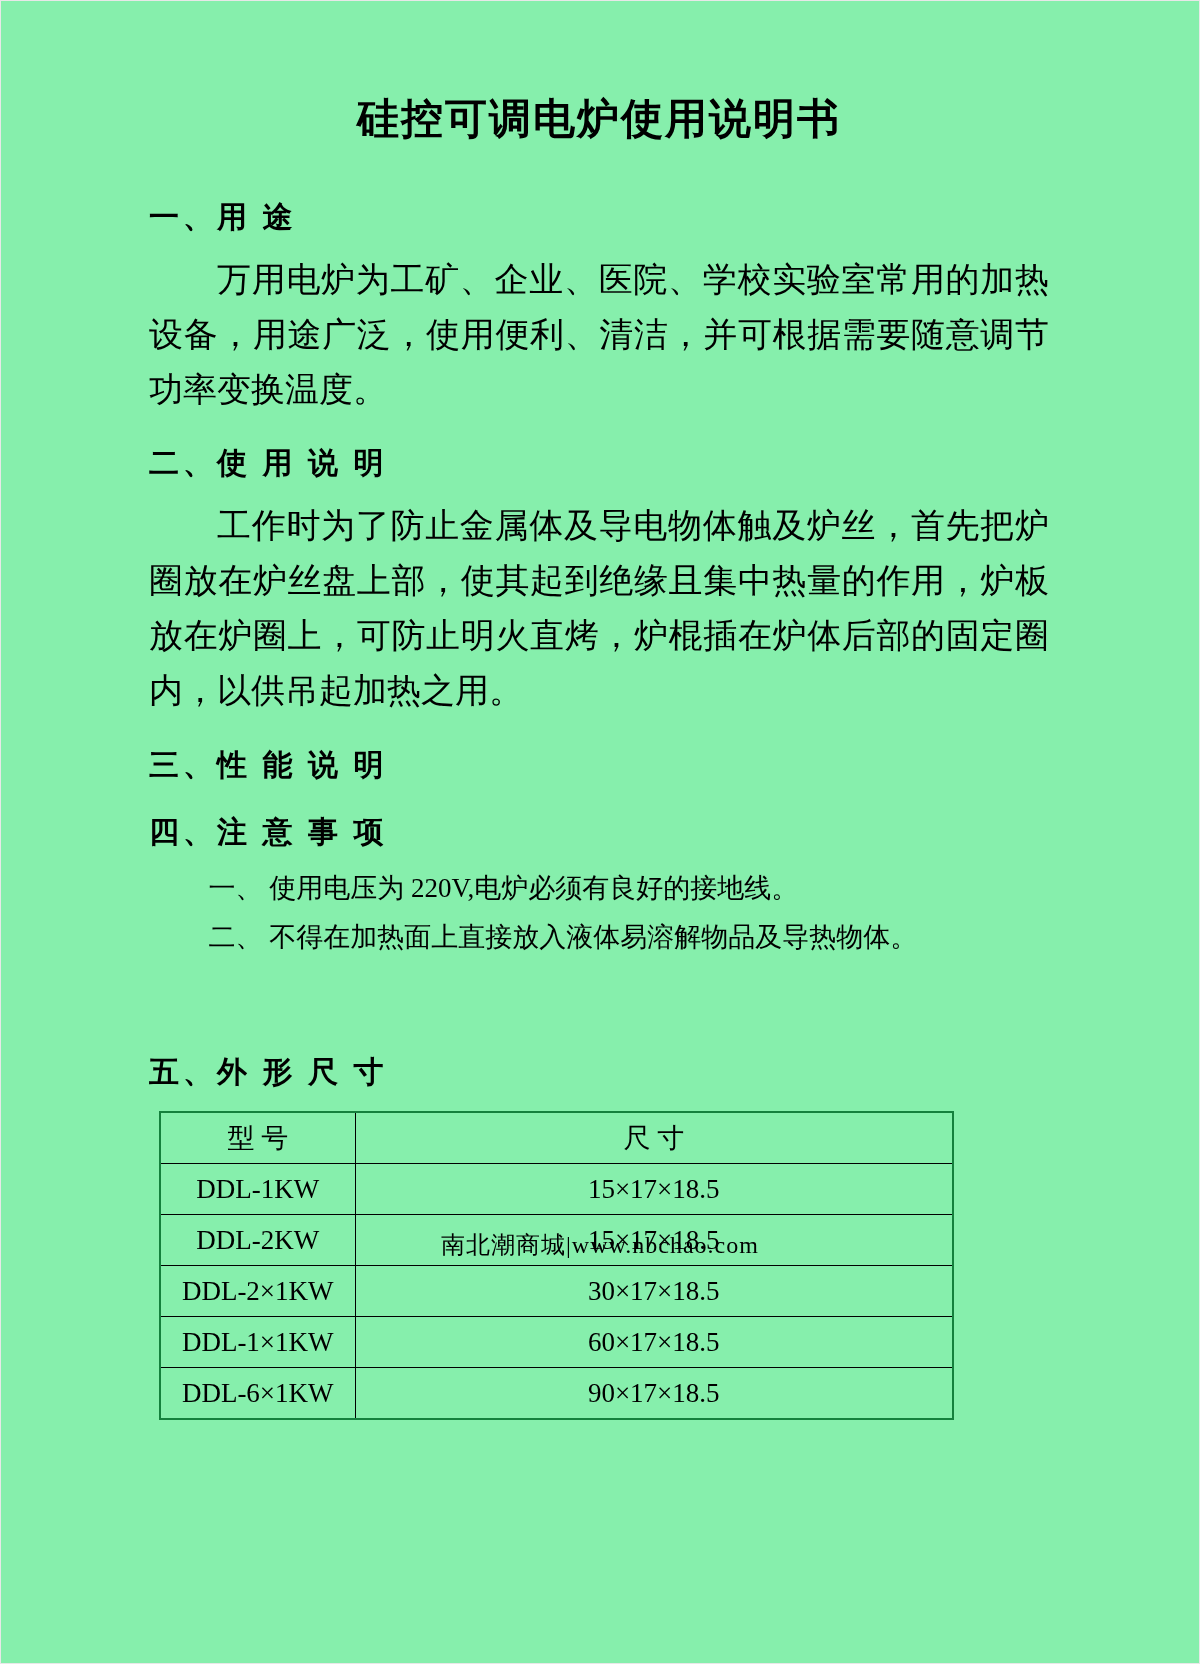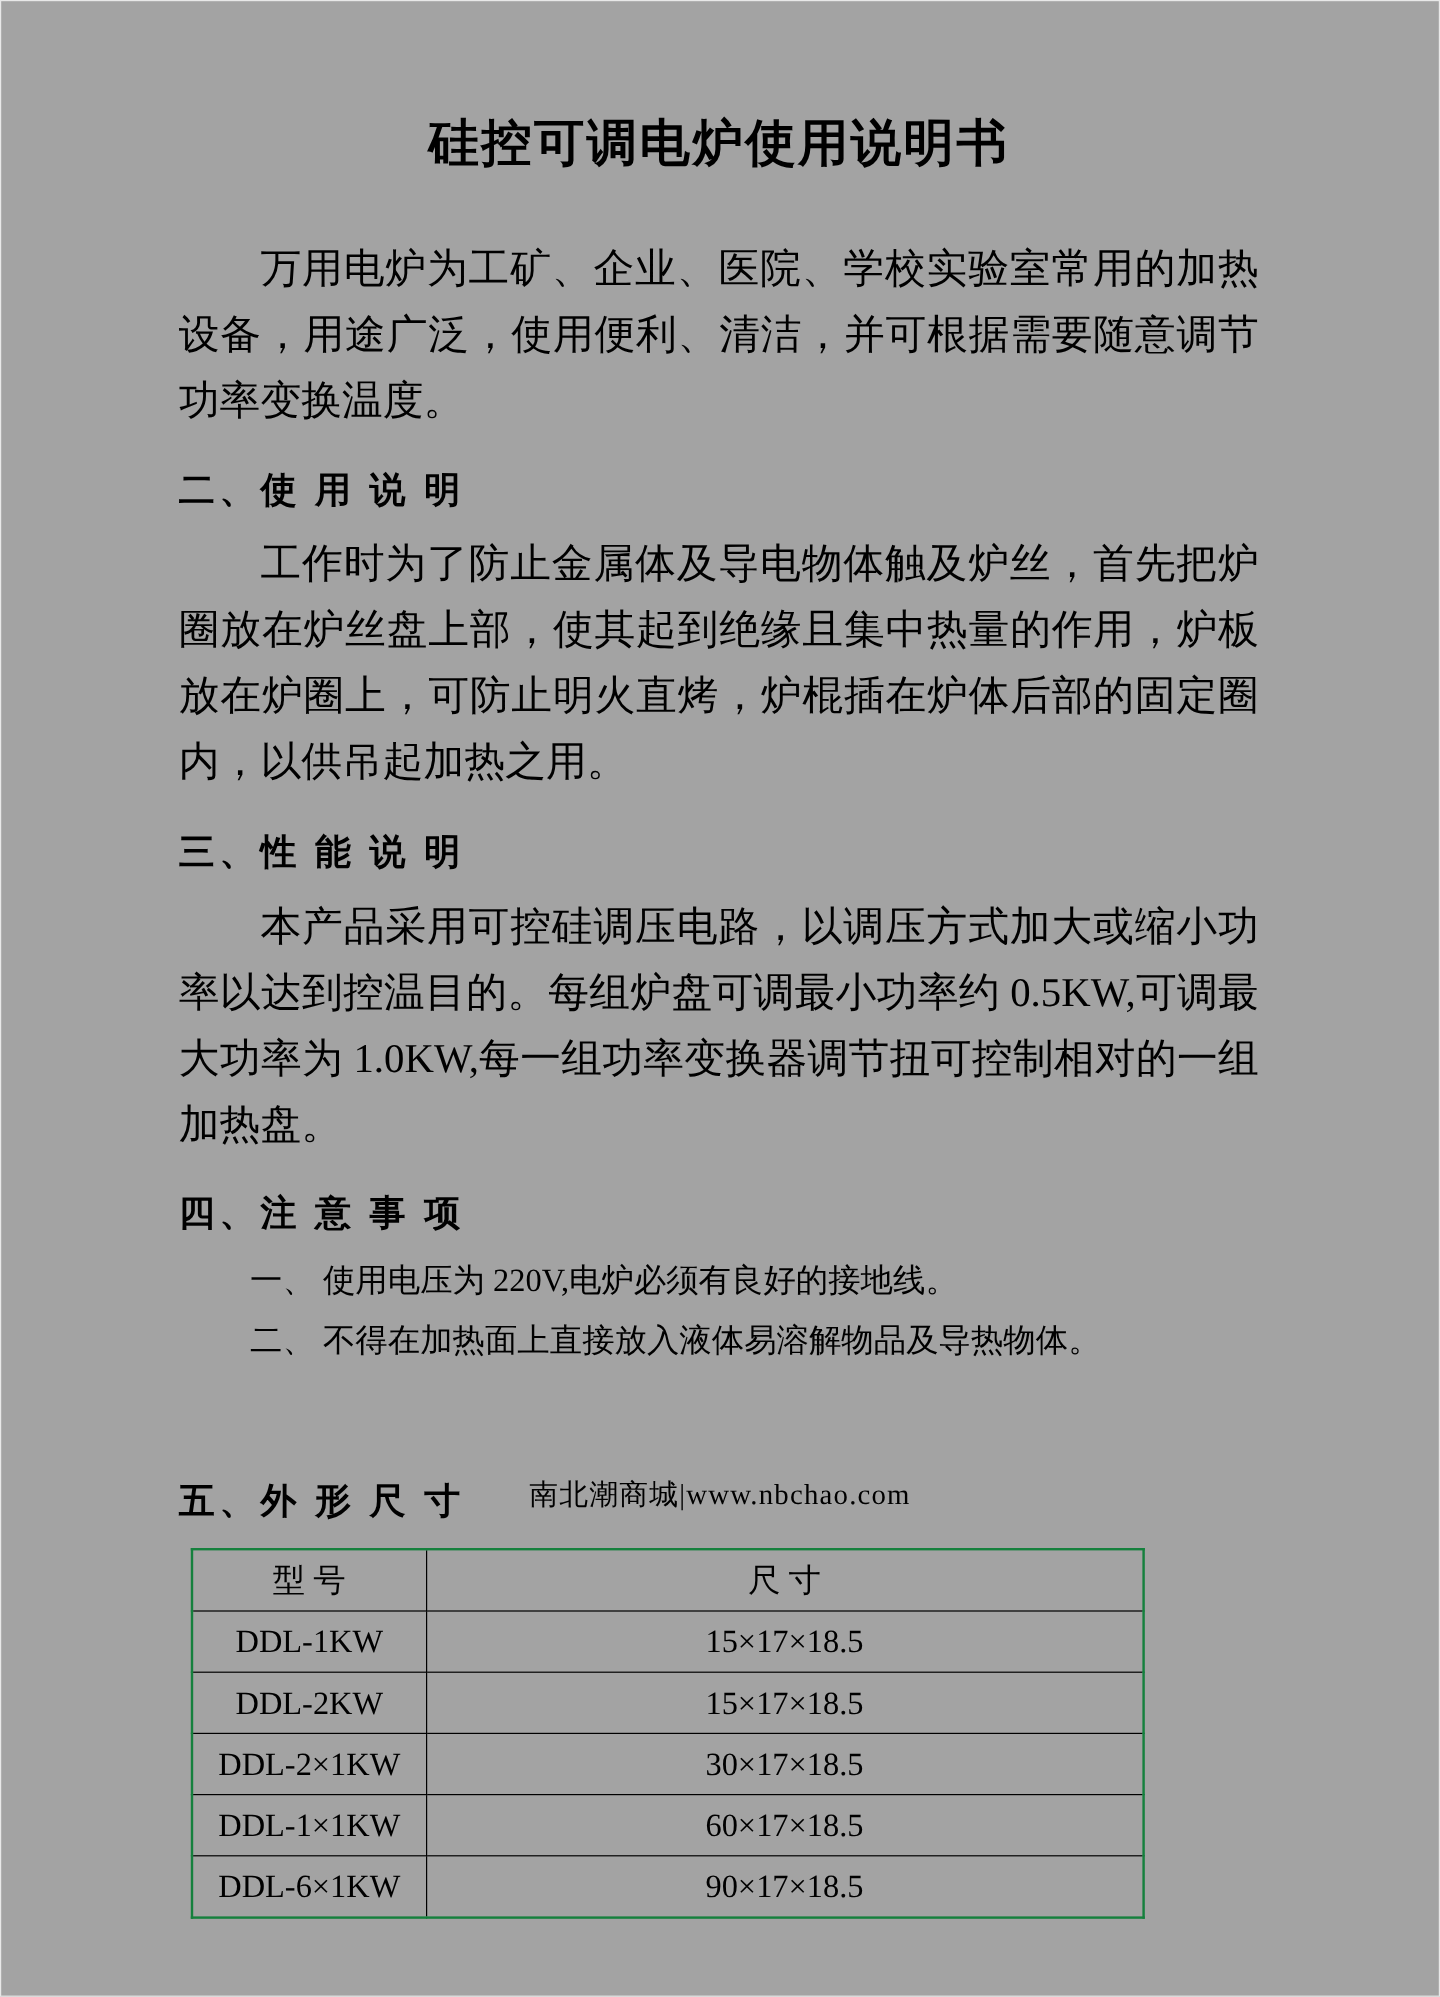--- a/index.html
+++ b/index.html
@@ -9,21 +9,21 @@
   }
   body {
     font-family: "Liberation Serif", serif;
     color: #000000;
   }
   .page {
     position: relative;
     width: 1200px;
     height: 1664px;
     margin: 0 auto;
-    background: #a3a3a3;
+    background: #86efac;
     box-sizing: border-box;
     border: 1px solid #e8e8e8;
     overflow: hidden;
   }
   .content {
     padding: 60px 150px 0 148px;
     box-sizing: border-box;
   }
   .doc-title {
     text-align: center;
@@ -81,27 +81,27 @@
   }
 </style>
 </head>
 <body>
 
 <div class="page">
   <div class="content">
 
     <h1 class="doc-title">硅控可调电炉使用说明书</h1>
 
+    <h2 class="section-heading">一、用 途</h2>
     <p class="para">万用电炉为工矿、企业、医院、学校实验室常用的加热设备，用途广泛，使用便利、清洁，并可根据需要随意调节功率变换温度。</p>
 
     <h2 class="section-heading">二、使 用 说 明</h2>
     <p class="para">工作时为了防止金属体及导电物体触及炉丝，首先把炉圈放在炉丝盘上部，使其起到绝缘且集中热量的作用，炉板放在炉圈上，可防止明火直烤，炉棍插在炉体后部的固定圈内，以供吊起加热之用。</p>
 
     <h2 class="section-heading">三、性 能 说 明</h2>
-    <p class="para">本产品采用可控硅调压电路，以调压方式加大或缩小功率以达到控温目的。每组炉盘可调最小功率约 0.5KW,可调最大功率为 1.0KW,每一组功率变换器调节扭可控制相对的一组加热盘。</p>
 
     <h2 class="section-heading">四、注 意 事 项</h2>
     <p class="note-item">一、 使用电压为 220V,电炉必须有良好的接地线。</p>
     <p class="note-item">二、 不得在加热面上直接放入液体易溶解物品及导热物体。</p>
 
     <h2 class="section-heading dim-heading">五、外 形 尺 寸</h2>
 
     <table class="spec-table">
       <colgroup>
         <col class="col-model">

